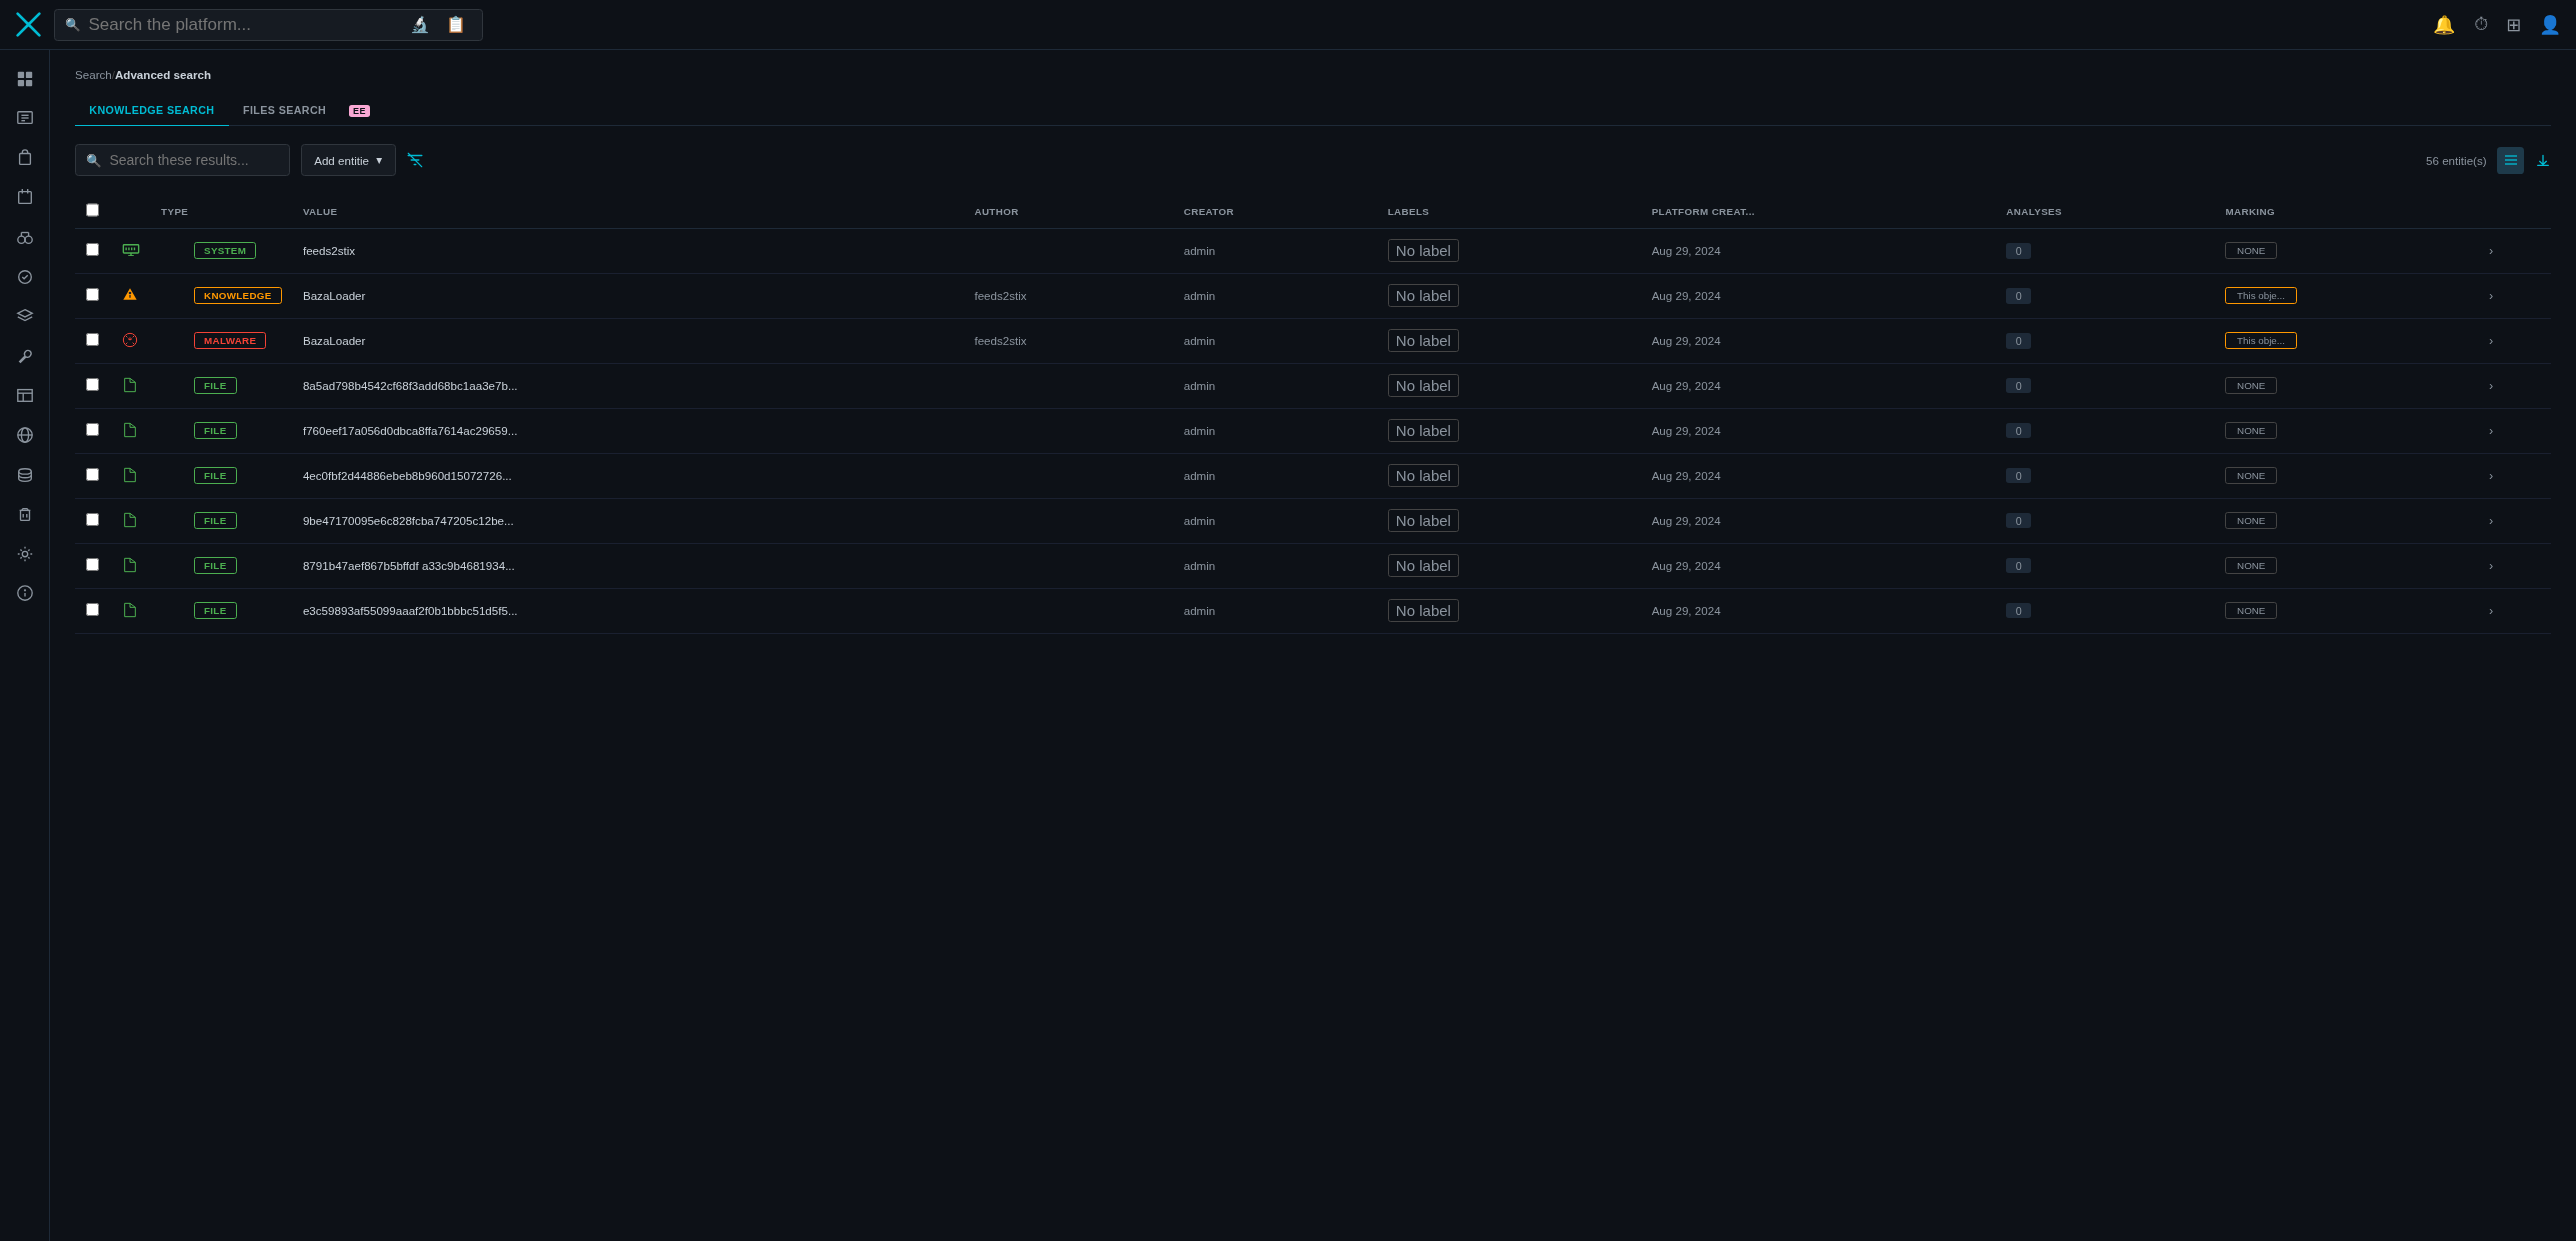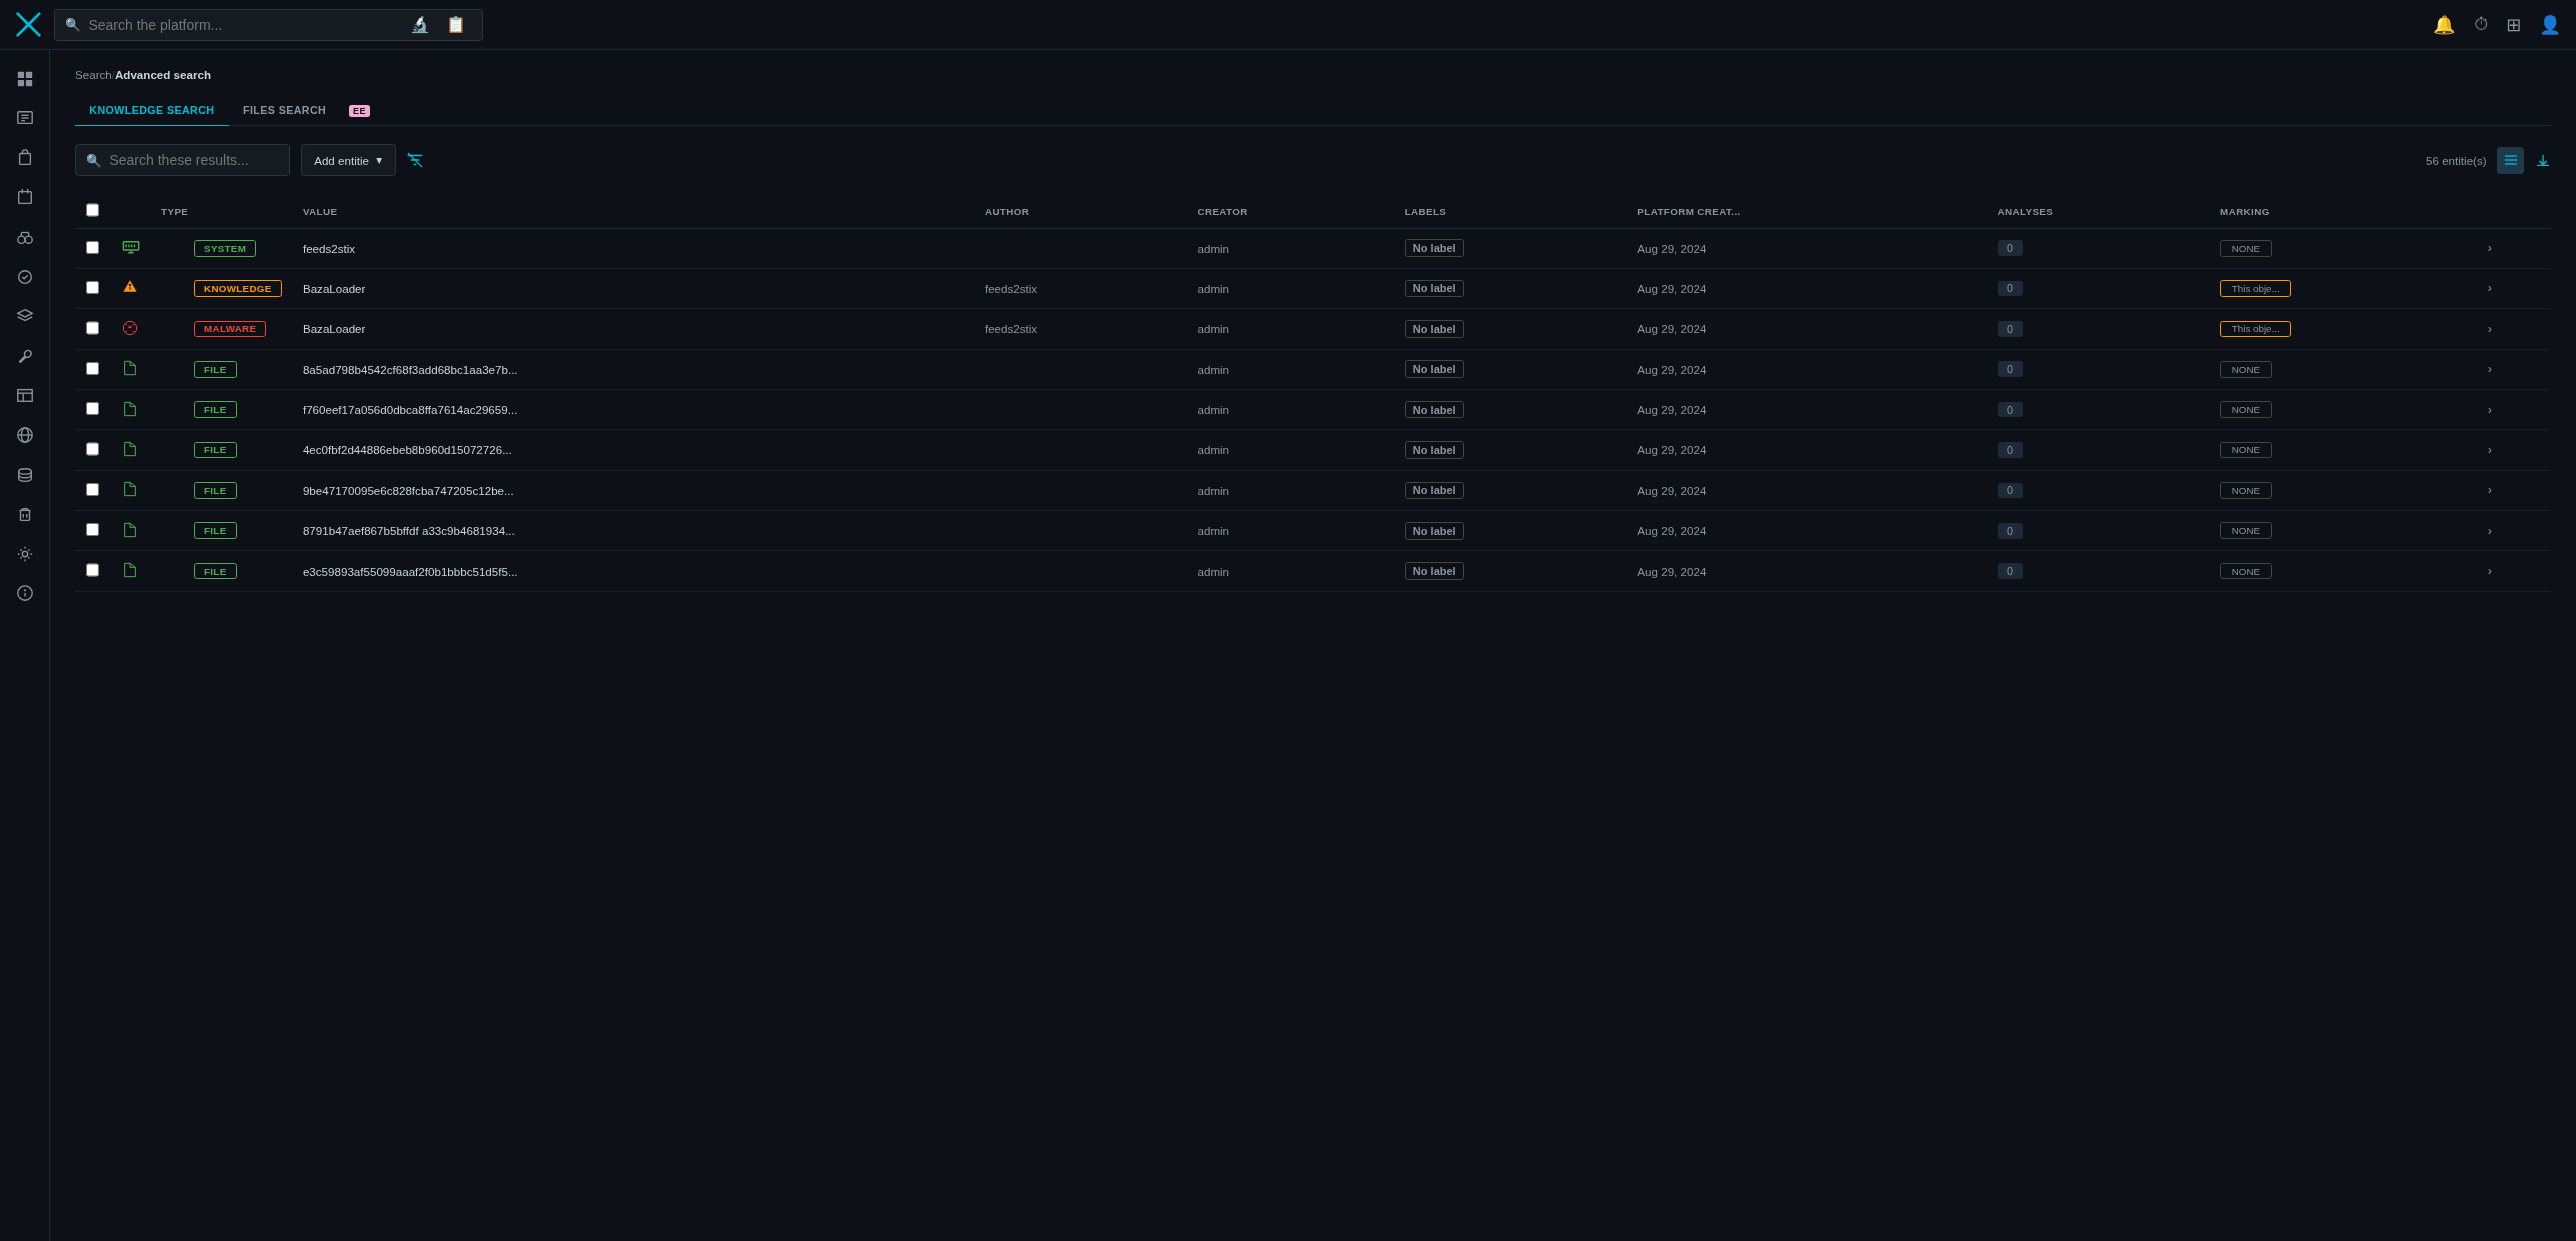--- a/index.html
+++ b/index.html
@@ -47,21 +47,21 @@
       padding: 0 10.7px;
       width: 429px;
       height: 32px;
       gap: 7.2px;
     }
     .search-bar input {
       background: transparent;
       border: none;
       outline: none;
       color: #8b949e;
-      font-size: 14px;
+      font-size: 17px;
       flex: 1;
     }
     .search-icon-nav {
       color: #8b949e;
       font-size: 12.5px;
     }
     .nav-icon-btn {
       color: #00bcd4;
       font-size: 16px;
       cursor: pointer;
@@ -279,23 +279,22 @@
     .badge-system { border-color: #4caf50; color: #4caf50; }
     .badge-indicator { border-color: #ff9800; color: #ff9800; }
     .badge-malware { border-color: #f44336; color: #f44336; }
     .badge-file { border-color: #4caf50; color: #4caf50; }
 
     .no-label-badge {
       display: inline-block;
       border: 0.9px solid #444;
       border-radius: 2.7px;
       padding: 1.8px 7.2px;
-      font-size: 11px;
-      color: #8b949e;
-      font-weight: bold;
+      font-size: 15px;
+      color: #8b949e;
     }
     .analyses-badge {
       display: inline-block;
       background: #1e2a38;
       border-radius: 2.7px;
       padding: 1.8px 9px;
       font-size: 10.7px;
       color: #8b949e;
       min-width: 25px;
       text-align: center;

